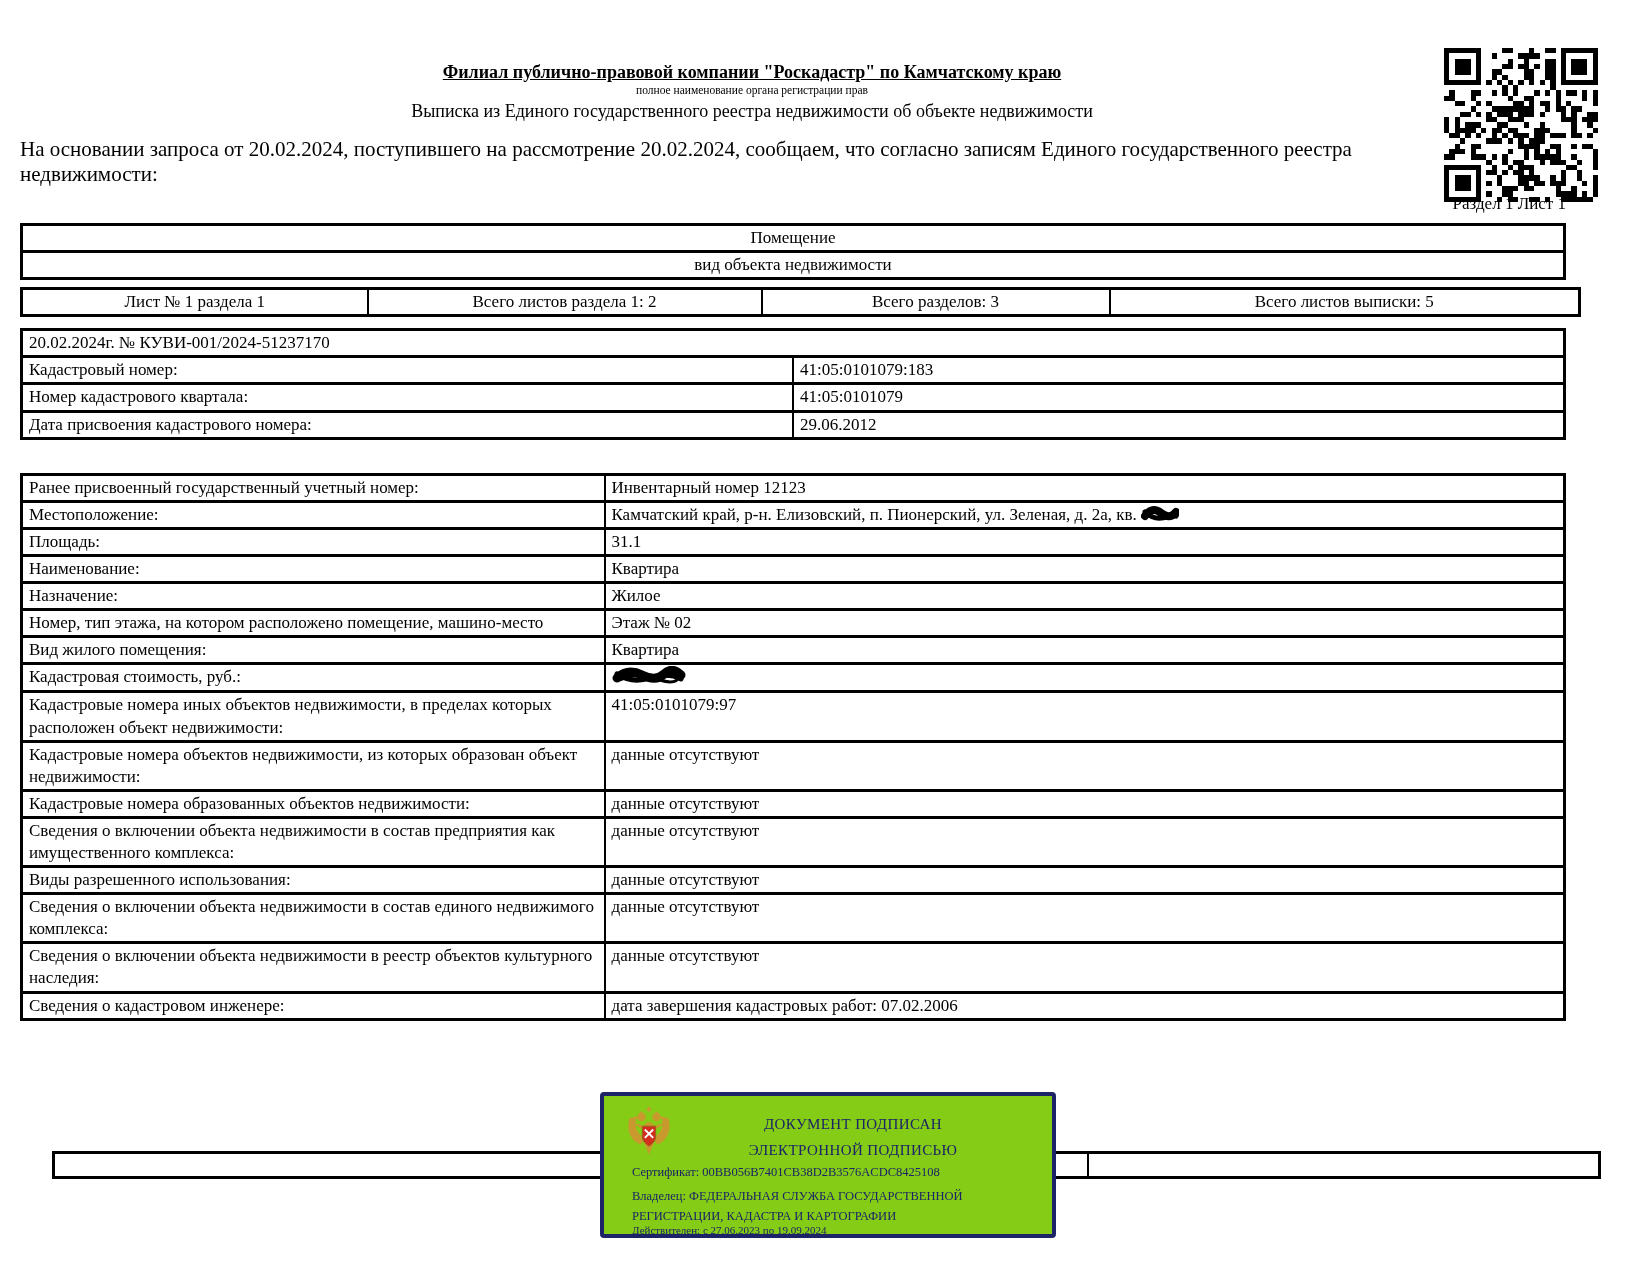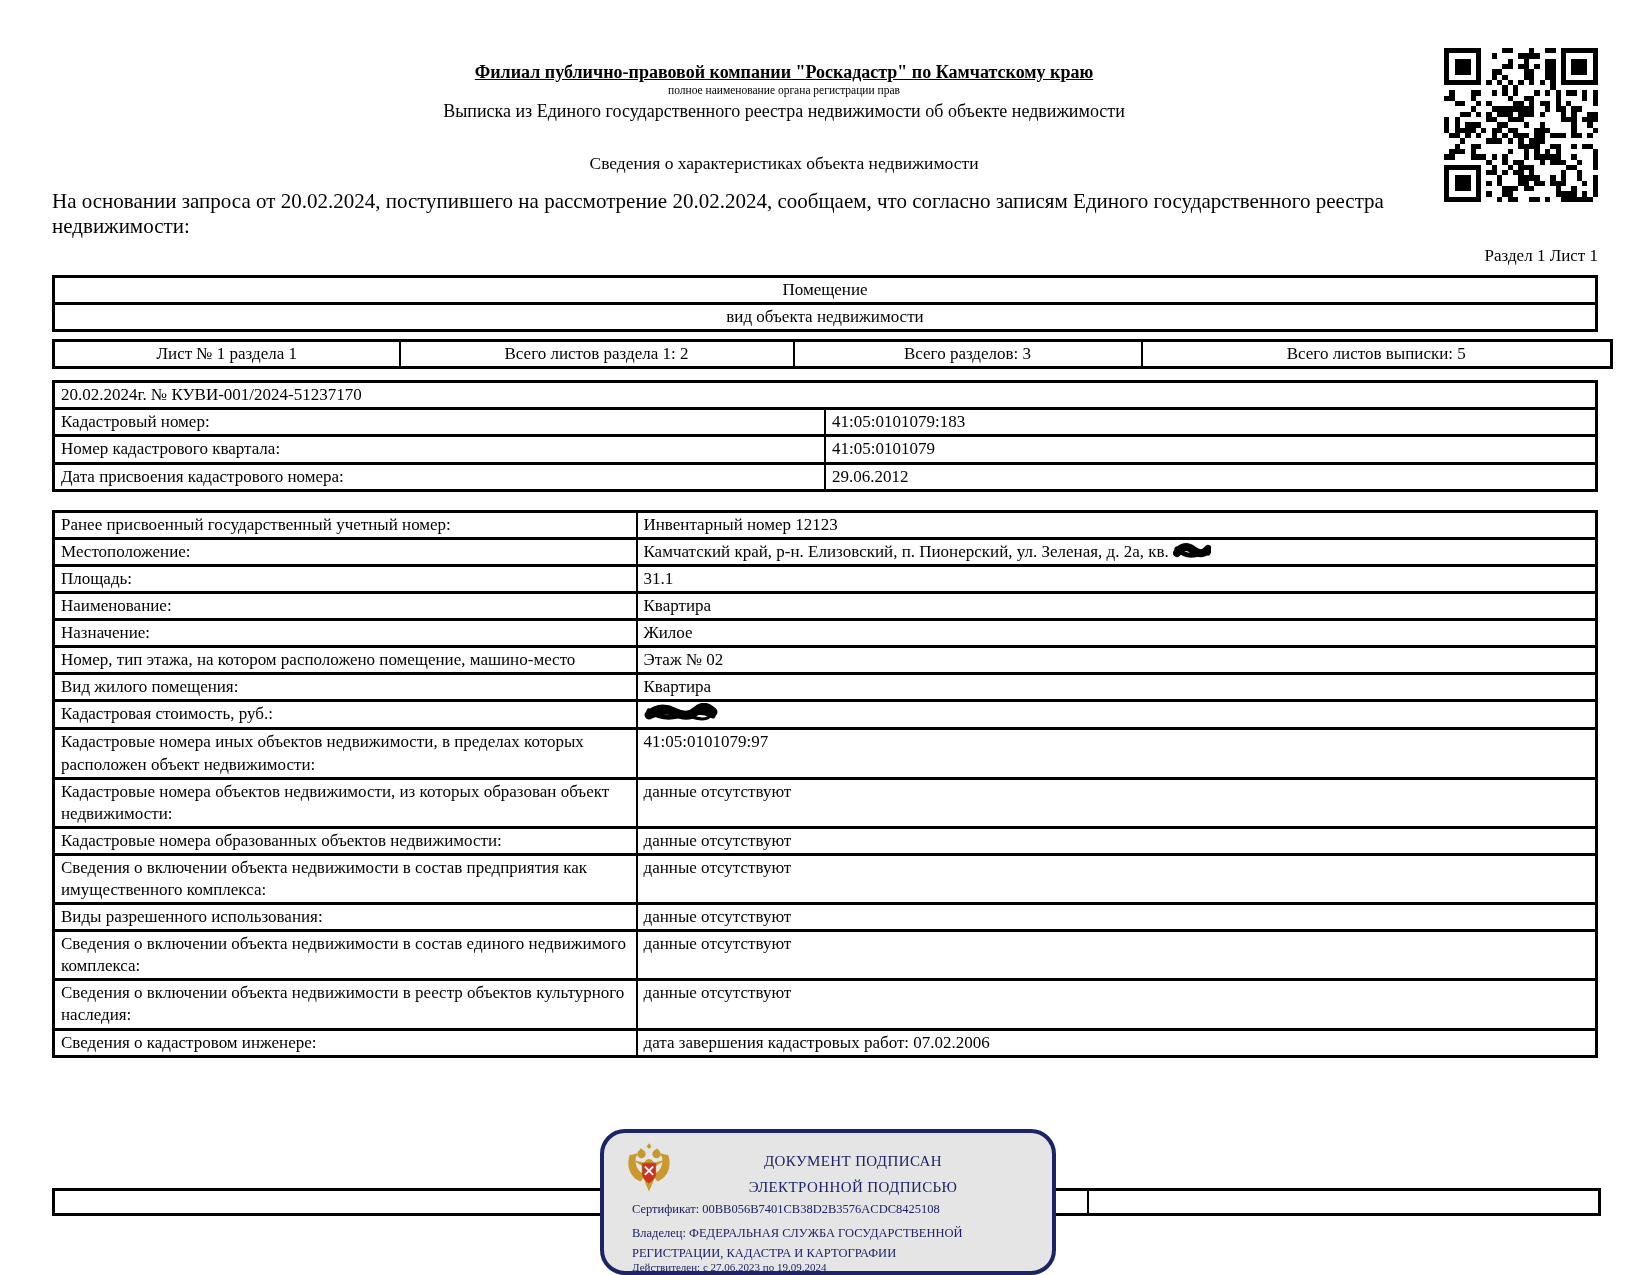--- a/index.html
+++ b/index.html
@@ -3,21 +3,21 @@
 <meta charset="utf-8">
 <style>
   * { box-sizing: border-box; }
   html,body { margin:0; padding:0; background:#ffffff; }
   body {
     width:1650px; height:1275px;
     font-family:"Liberation Serif", serif;
     color:#000;
   }
   .page { position:relative; width:1650px; height:1275px; overflow:hidden; background:#fff; }
-  .content { padding:0 52px; }
+  .content { padding:0 20px; }
 
   
   .header-block { margin-top:62px; width:1464px; text-align:center; }
   .org-name { font-size:18px; font-weight:bold; text-decoration:underline; }
   .org-caption { font-size:11.5px; margin-top:1px; }
   .doc-title { font-size:18px; margin-top:5px; }
   .section-title { font-size:17.5px; margin-top:31px; }
   .request-line { font-size:21px; margin-top:15px; text-align:left; width:1464px; }
   .section-sheet { font-size:17px; text-align:right; width:1546px; margin-top:7px; }
 
@@ -30,38 +30,38 @@
   td {
     border-top-width:3px; border-bottom-width:3px;
     padding:1px 6px; vertical-align:top; line-height:1.3;
   }
   table { border-width:3px; }
   .t-objtype { margin-top:9px; }
   .t-objtype td { text-align:center; }
   .t-sheets { margin-top:7px; }
   .t-sheets td { text-align:center; }
   .t-main { margin-top:11px; }
-  .t-details { margin-top:18px;border-radius:17px; }
+  .t-details { margin-top:33px;border-radius:17px; }
   .col-label { width:583px; }
   .col-c1 { width:346px; } .col-c2 { width:394px; } .col-c3 { width:348px; } .col-c4 { width:470px; }
 
   .redact { display:inline-block; vertical-align:-3px; line-height:0; }
 
   
   .bottom { position:relative; height:283px; }
   .footer-table { position:absolute; left:52px; top:130px; }
   .footer-table td { height:25px; text-align:center; }
   .fcol-1 { width:583px; } .fcol-2 { width:451px; } .fcol-3 { width:512px; }
 
   .stamp {
     position:absolute; left:600px; top:71px; z-index:5;
     width:456px; height:146px;
-    background:#e5e5e5;
+    background:#84cc16;
     border:4px solid #1c2366;
-    border-radius:25px;
+    border-radius:4px;
     color:#1c2366;
   }
   .stamp-emblem { position:absolute; left:20px; top:10px; }
   .stamp-title { position:absolute; left:60px; right:10px; text-align:center; font-size:15px; letter-spacing:0.4px; }
   .stamp-title.l1 { top:20px; }
   .stamp-title.l2 { top:46px; }
   .stamp-cert { position:absolute; left:28px; top:69px; font-size:12.5px; white-space:nowrap; }
   .stamp-owner { position:absolute; left:28px; top:90px; width:392px; font-size:12.5px; line-height:1.6; }
   .stamp-validity { position:absolute; left:28px; top:128px; font-size:11px; }
 </style>
@@ -366,21 +366,20 @@
         <rect x="10.620689655172415" y="127.44827586206898" width="15.931034482758623" height="15.931034482758623" fill="#000"></rect>
       </svg>
   </div>
 
   <div class="content">
 
     <div class="header-block">
       <div class="org-name">Филиал публично-правовой компании "Роскадастр" по Камчатскому краю</div>
       <div class="org-caption">полное наименование органа регистрации прав</div>
       <div class="doc-title">Выписка из Единого государственного реестра недвижимости об объекте недвижимости</div>
-      <div class="section-title">Сведения о характеристиках объекта недвижимости</div>
     </div>
     <div class="request-line">На  основании запроса от 20.02.2024, поступившего на рассмотрение 20.02.2024, сообщаем, что согласно записям Единого государственного реестра недвижимости:</div>
     <div class="section-sheet">Раздел 1 Лист 1</div>
 
     <table class="t-objtype">
       <tbody>
           <tr>
             <td>Помещение</td>
           </tr>
       <tr>

